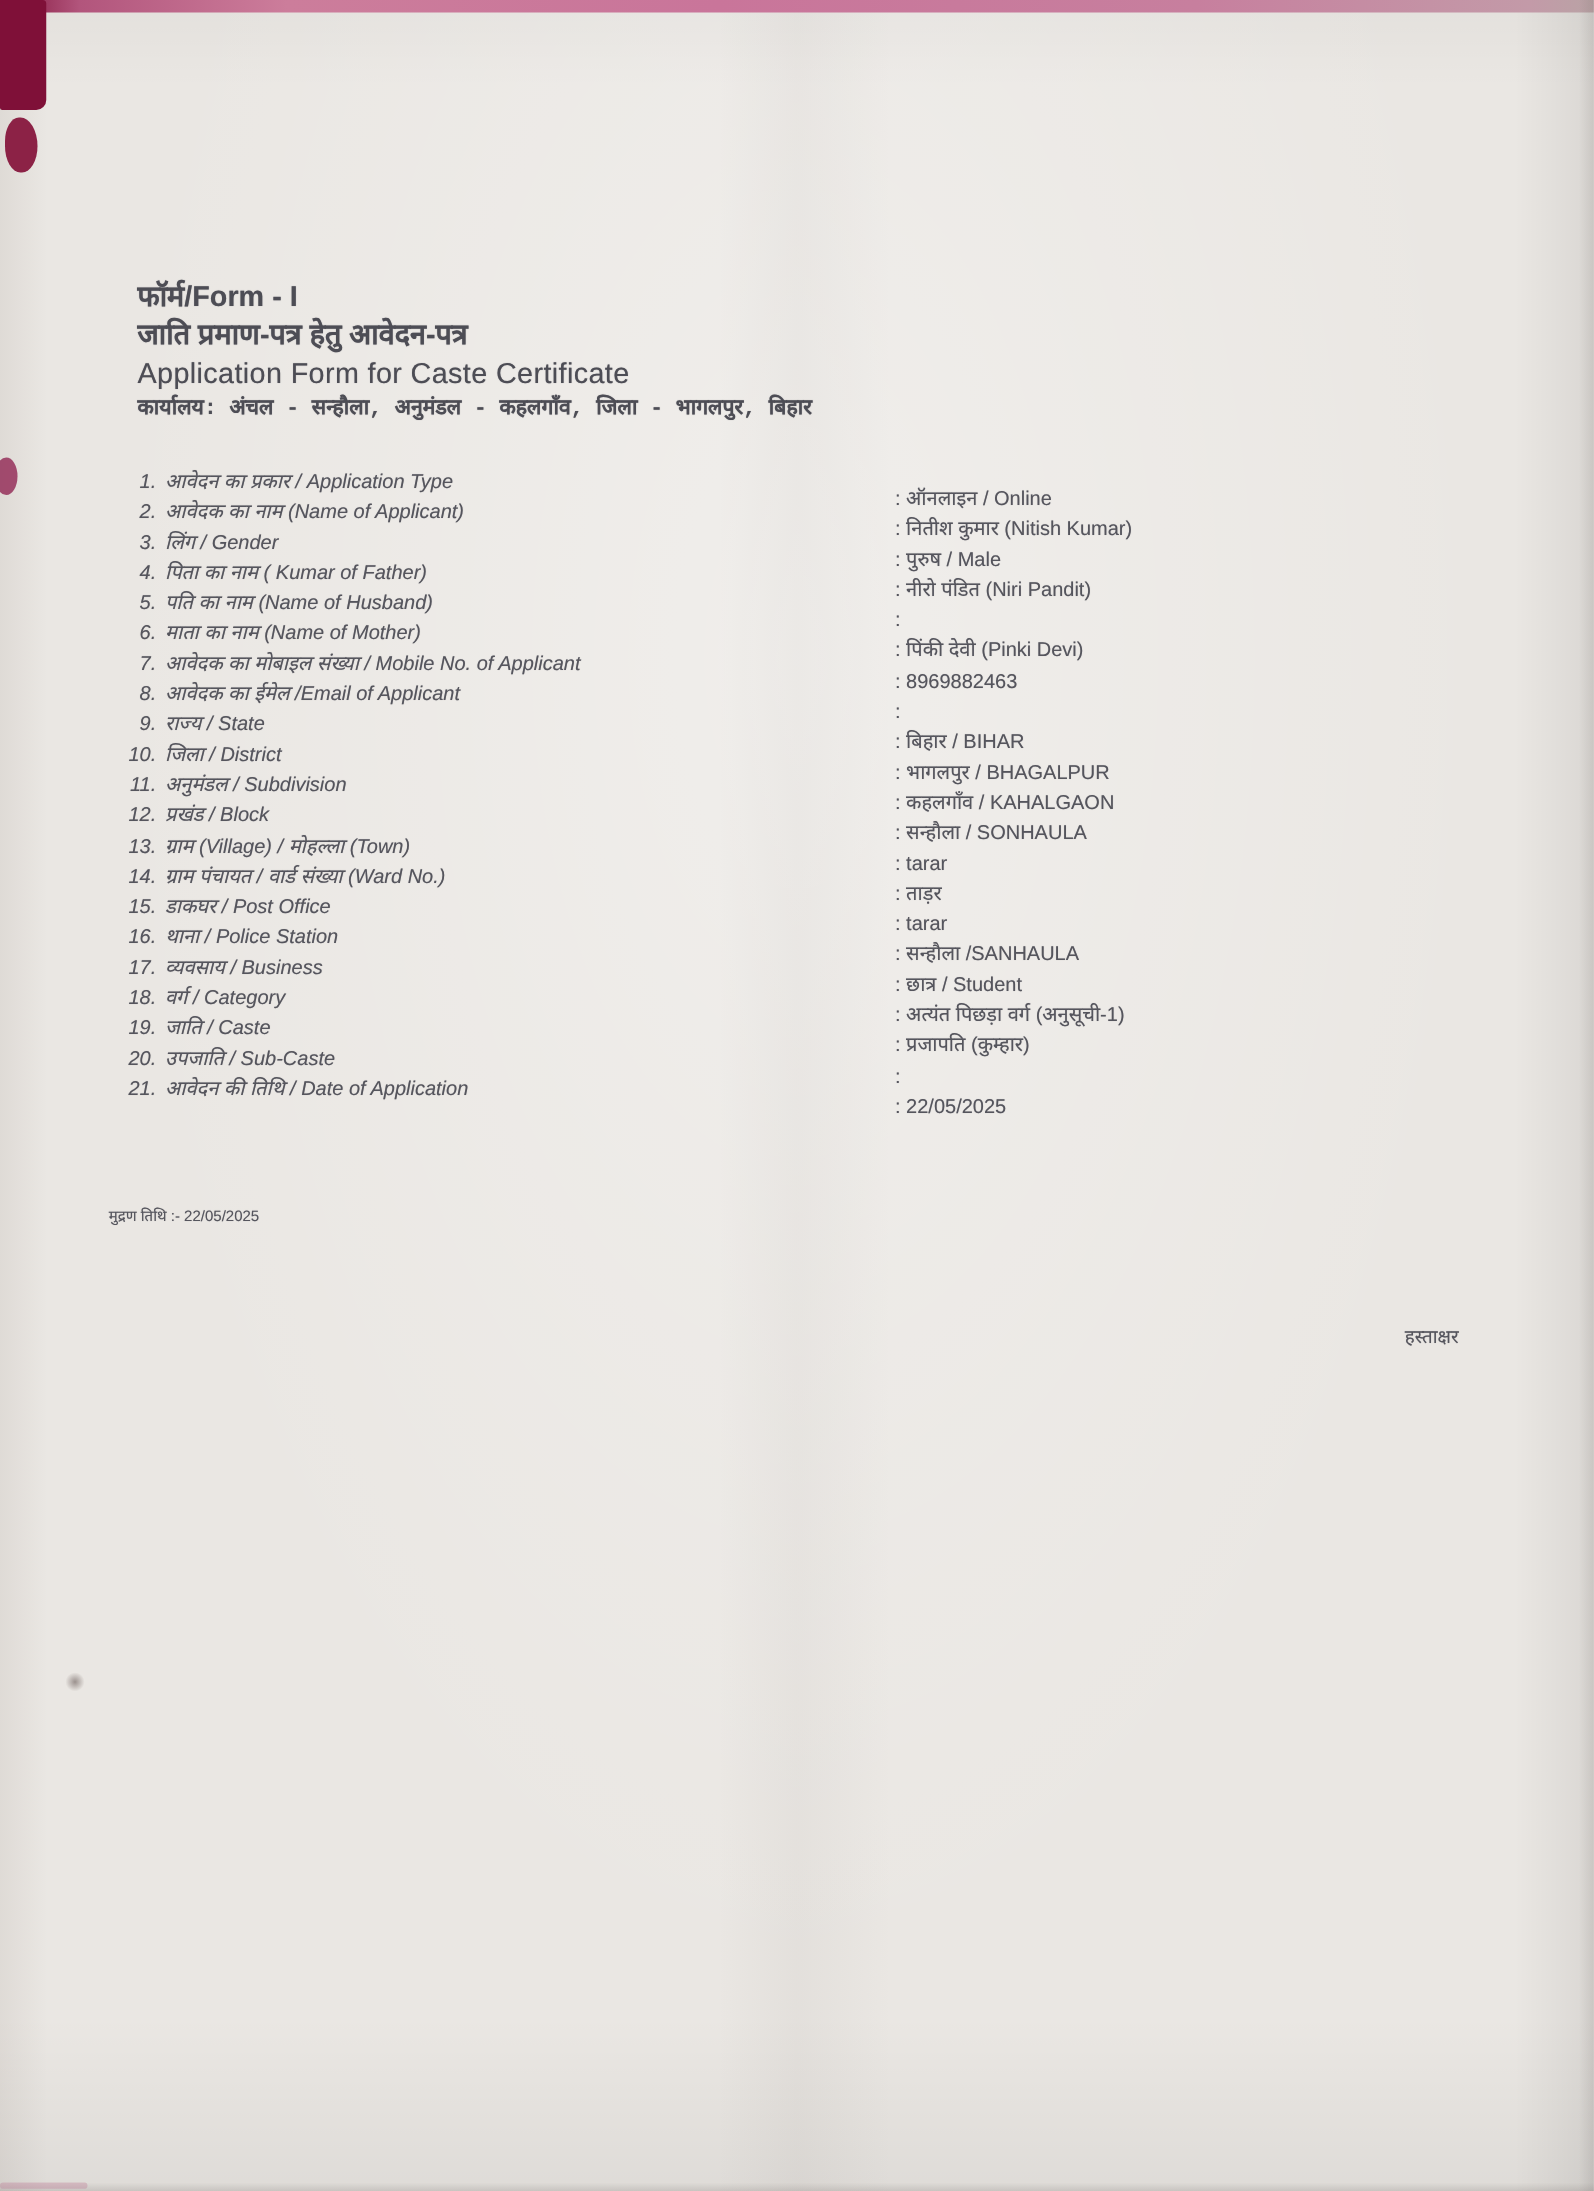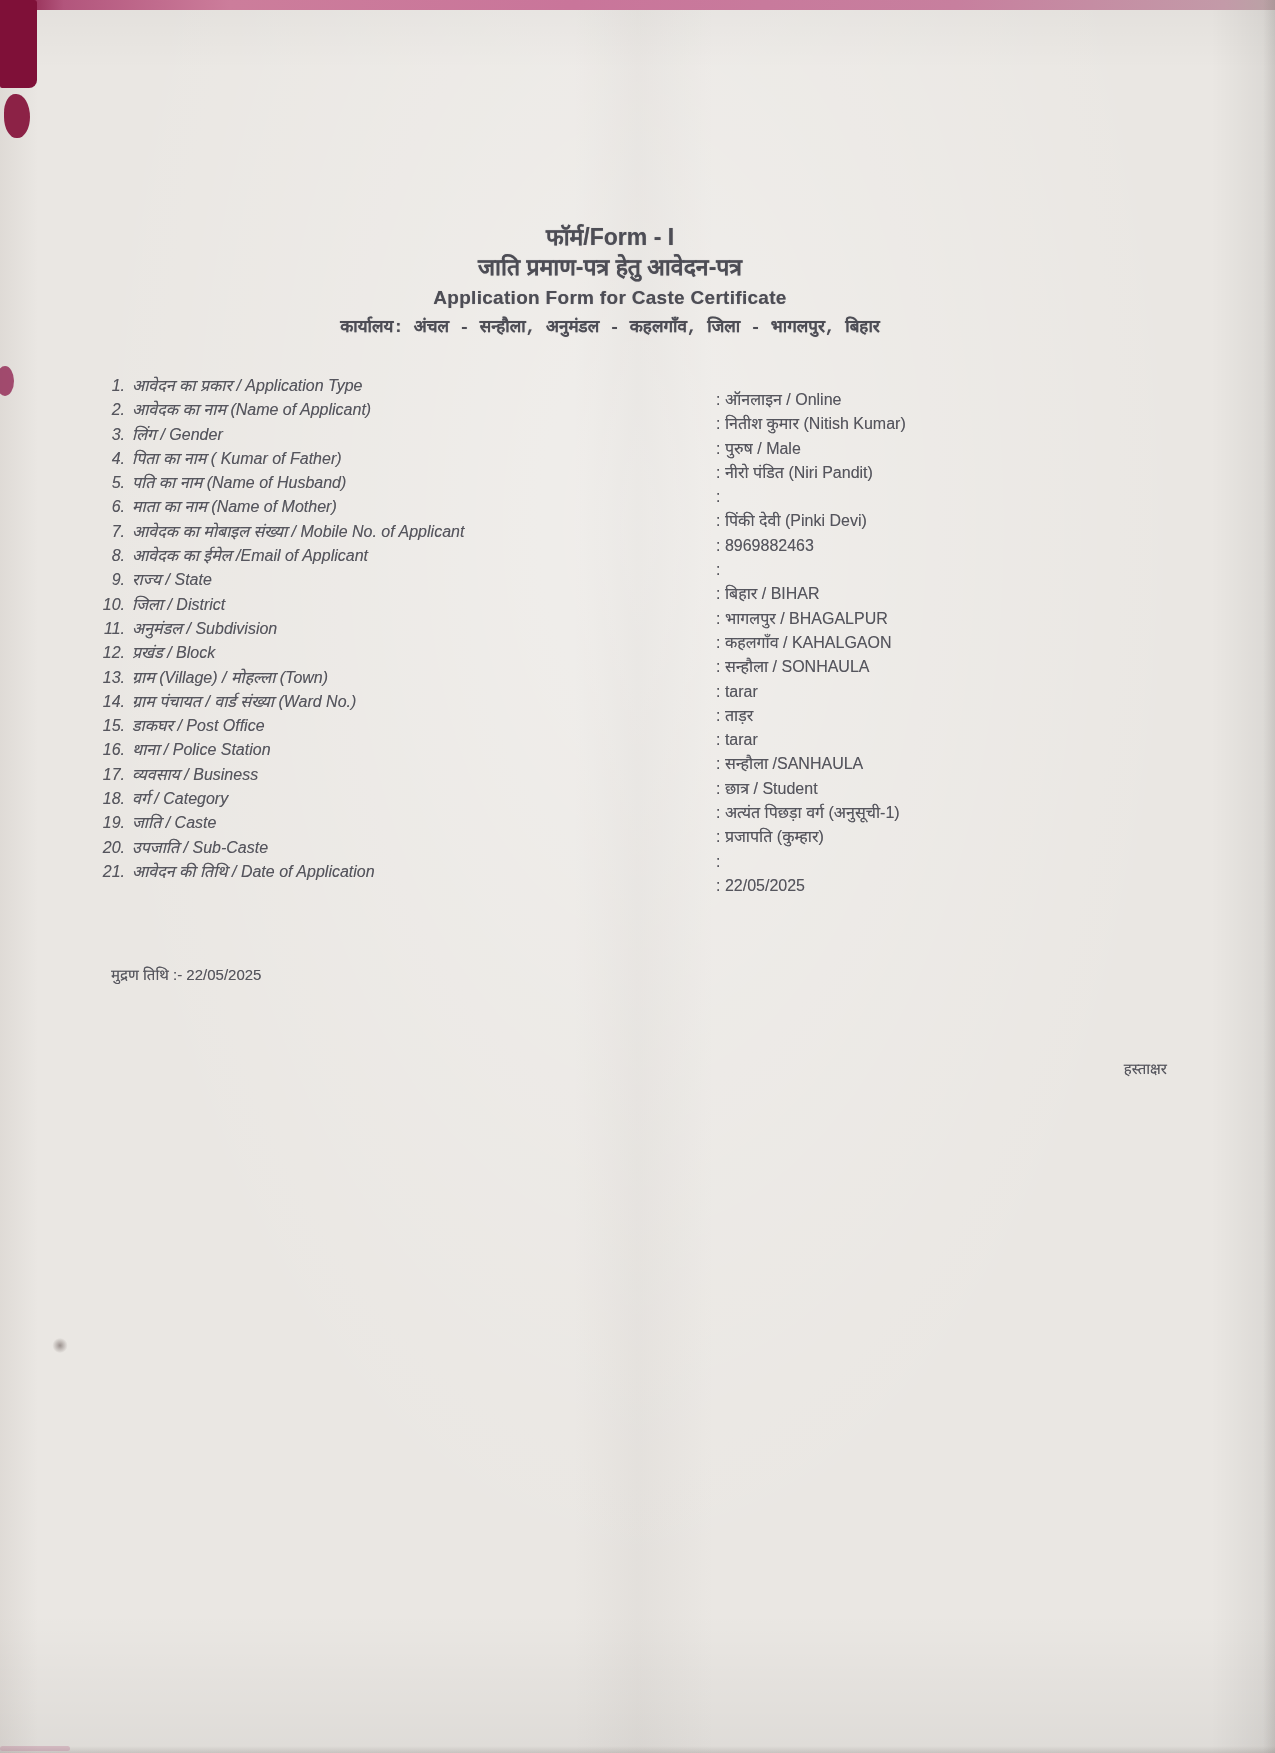--- a/index.html
+++ b/index.html
@@ -53,27 +53,26 @@
     background: linear-gradient(180deg, rgba(0,0,0,0), rgba(120,110,105,0.22));
   }
   .smudge-bottom-left {
     position: absolute; left: 0; bottom: 2px; width: 70px; height: 5px;
     background: rgba(190,120,150,0.35); border-radius: 3px;
   }
 
   
   .header {
     position: absolute; top: 222px; left: 110px; width: 1000px;
-    text-align: center;
     color: #4d4d55;
     text-shadow: 0 0 0.7px rgba(77,77,85,0.55);
   }
   .header .h1 { font-size: 23px; font-weight: bold; line-height: 30px; }
   .header .h2 { font-size: 23px; font-weight: bold; line-height: 31px; }
-  .header .h3 { font-size: 19px; font-weight: bold; line-height: 30px; letter-spacing: 0.3px; }
+  .header .h3 { font-size: 23px; font-weight: normal; line-height: 30px; letter-spacing: 0.3px; }
   .header .h4 { font-size: 17px; font-weight: bold; line-height: 30px; font-family: Liberation Mono, monospace; }
 
   
   .labels {
     position: absolute; left: 99px; top: 374px;
     font-size: 16px; white-space: nowrap;
     text-shadow: 0 0 0.6px rgba(85,85,93,0.45);
     font-style: italic;
   }
   .labels .row { height: 24.3px; line-height: 24.3px; }
@@ -82,22 +81,22 @@
   }
   .values {
     position: absolute; left: 716px; top: 388px;
     font-size: 16px; white-space: nowrap;
     text-shadow: 0 0 0.6px rgba(85,85,93,0.45);
   }
   .values .val { height: 24.3px; line-height: 24.3px; }
 
   
   .print-date {
-    position: absolute; left: 111px; top: 964px;
-    font-size: 15px; text-shadow: 0 0 0.6px rgba(85,85,93,0.45);
+    position: absolute; left: 87px; top: 964px;
+    font-size: 12px; text-shadow: 0 0 0.6px rgba(85,85,93,0.45);
   }
   .signature {
     position: absolute; right: 108px; top: 1022px;
     font-size: 15px; text-shadow: 0 0 0.6px rgba(85,85,93,0.45); margin-top: 36px;
   }
 </style>
 </head>
 <body>
 
 <div class="page">

